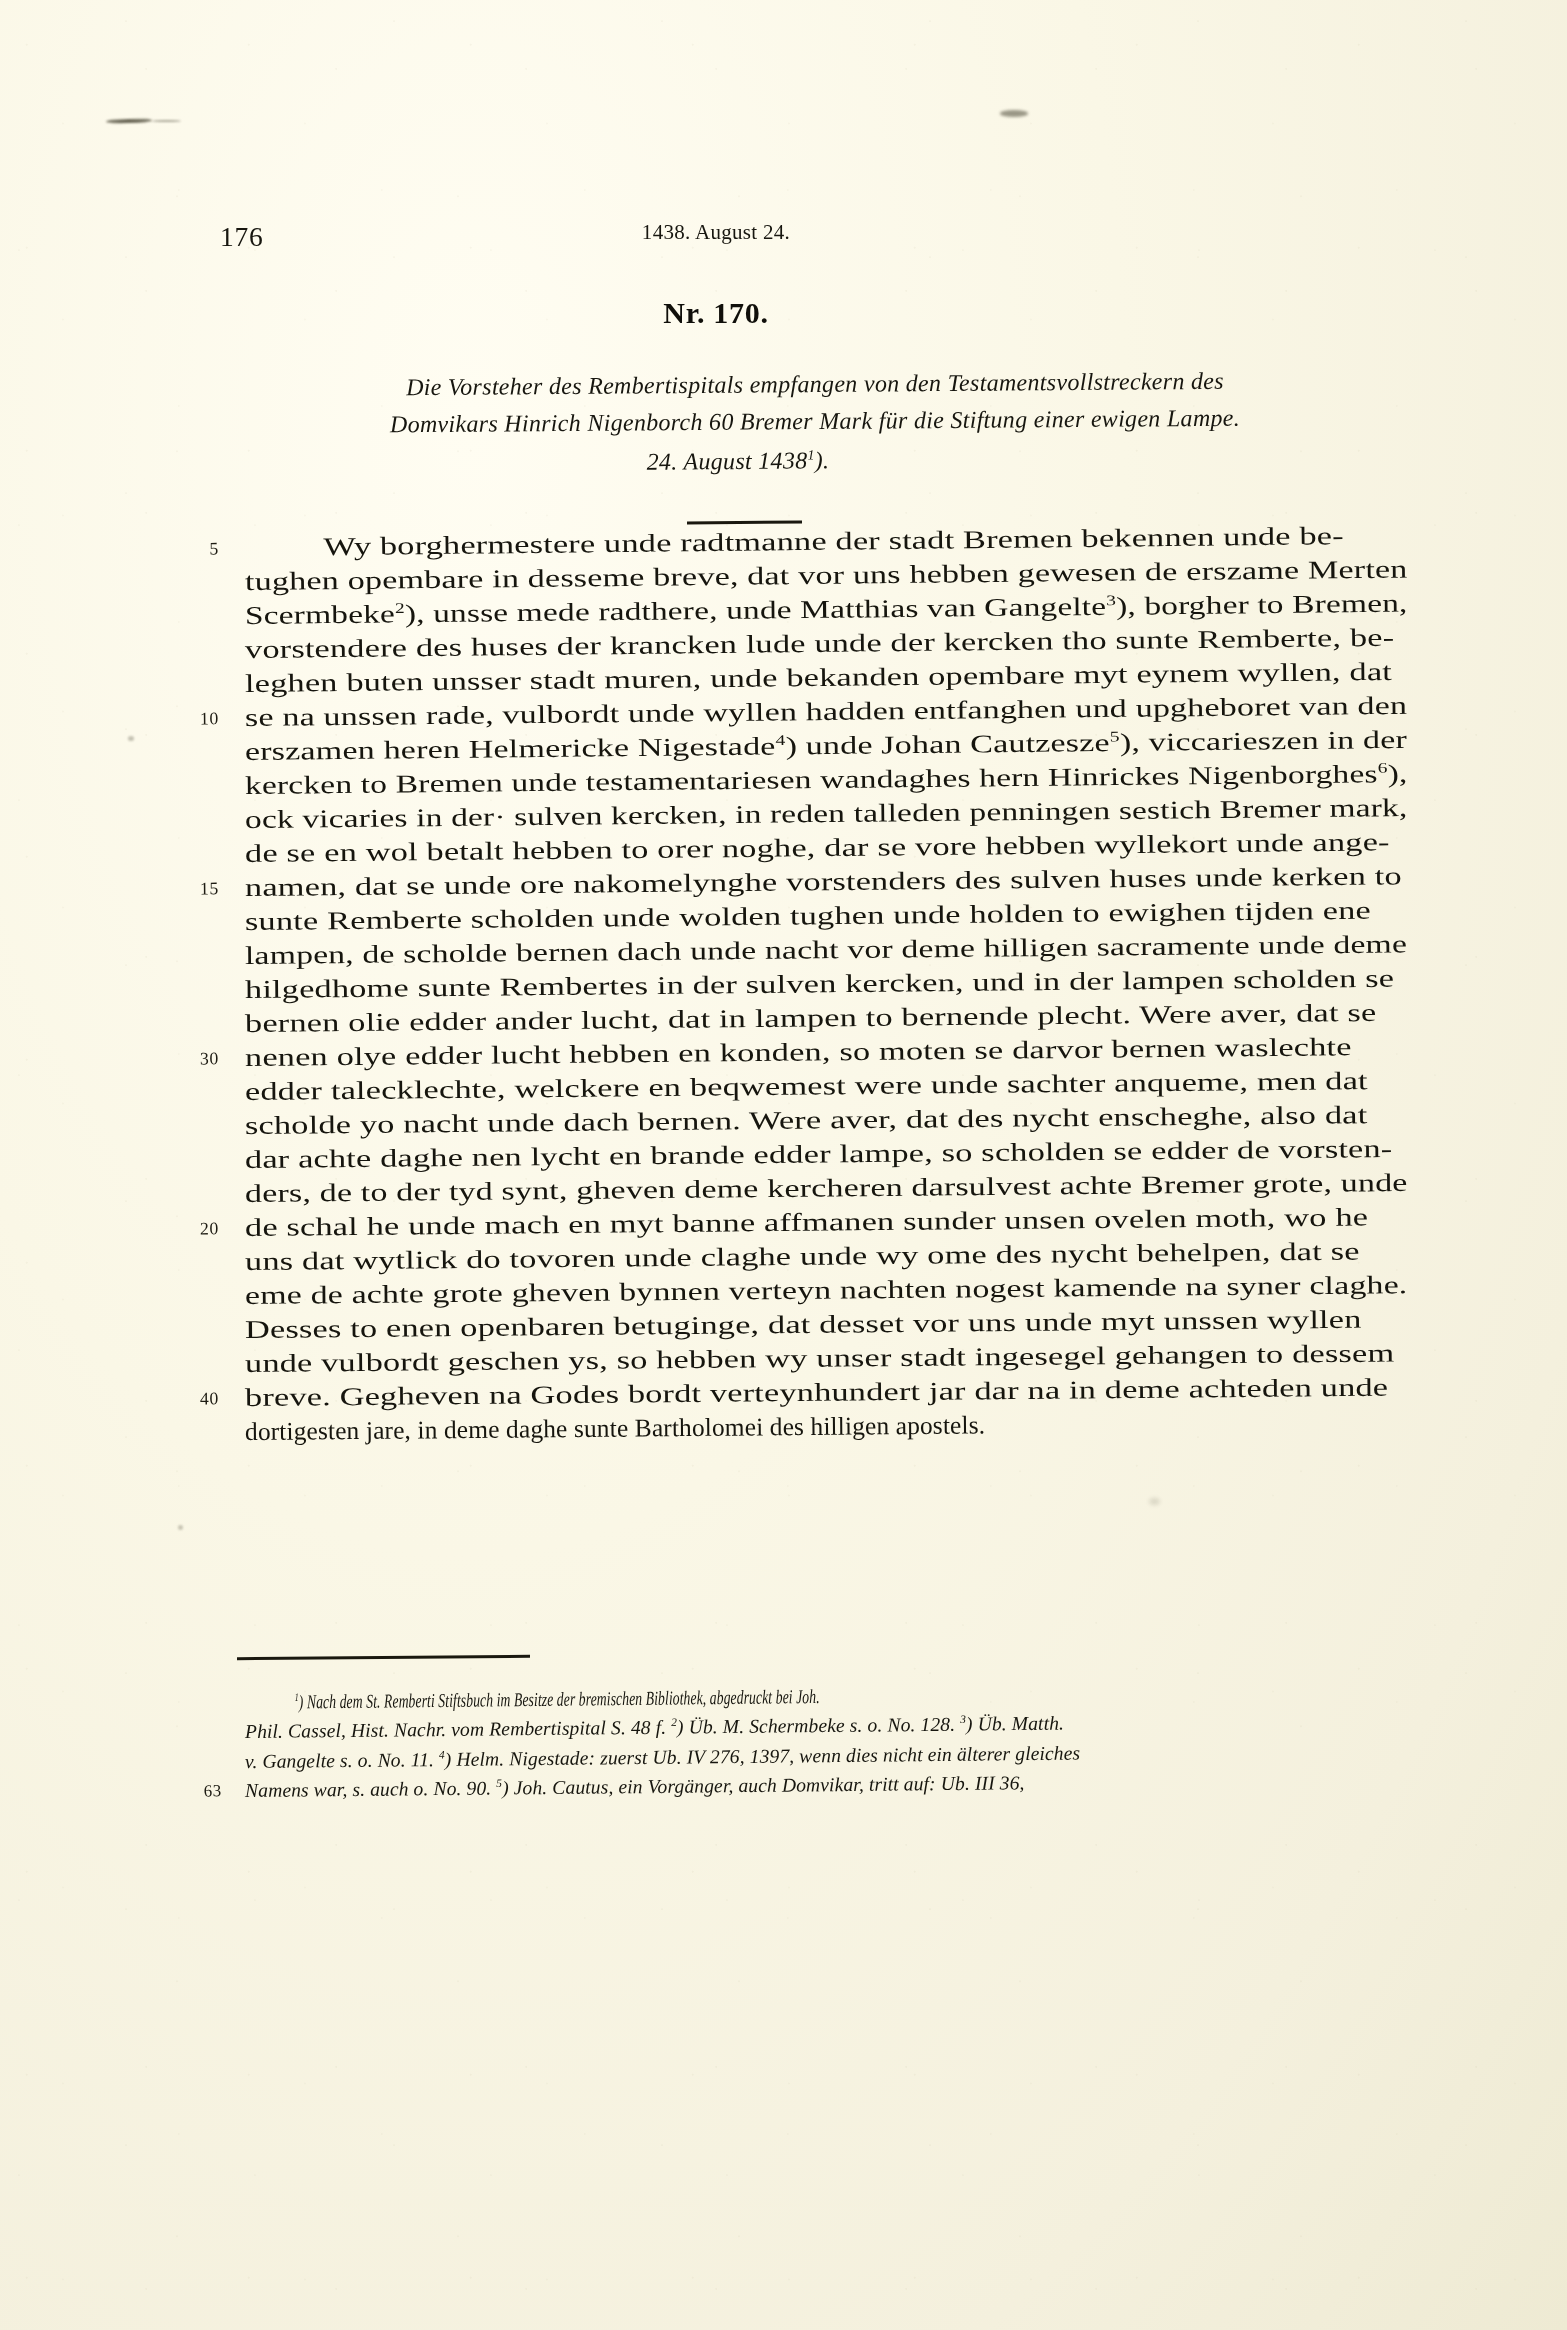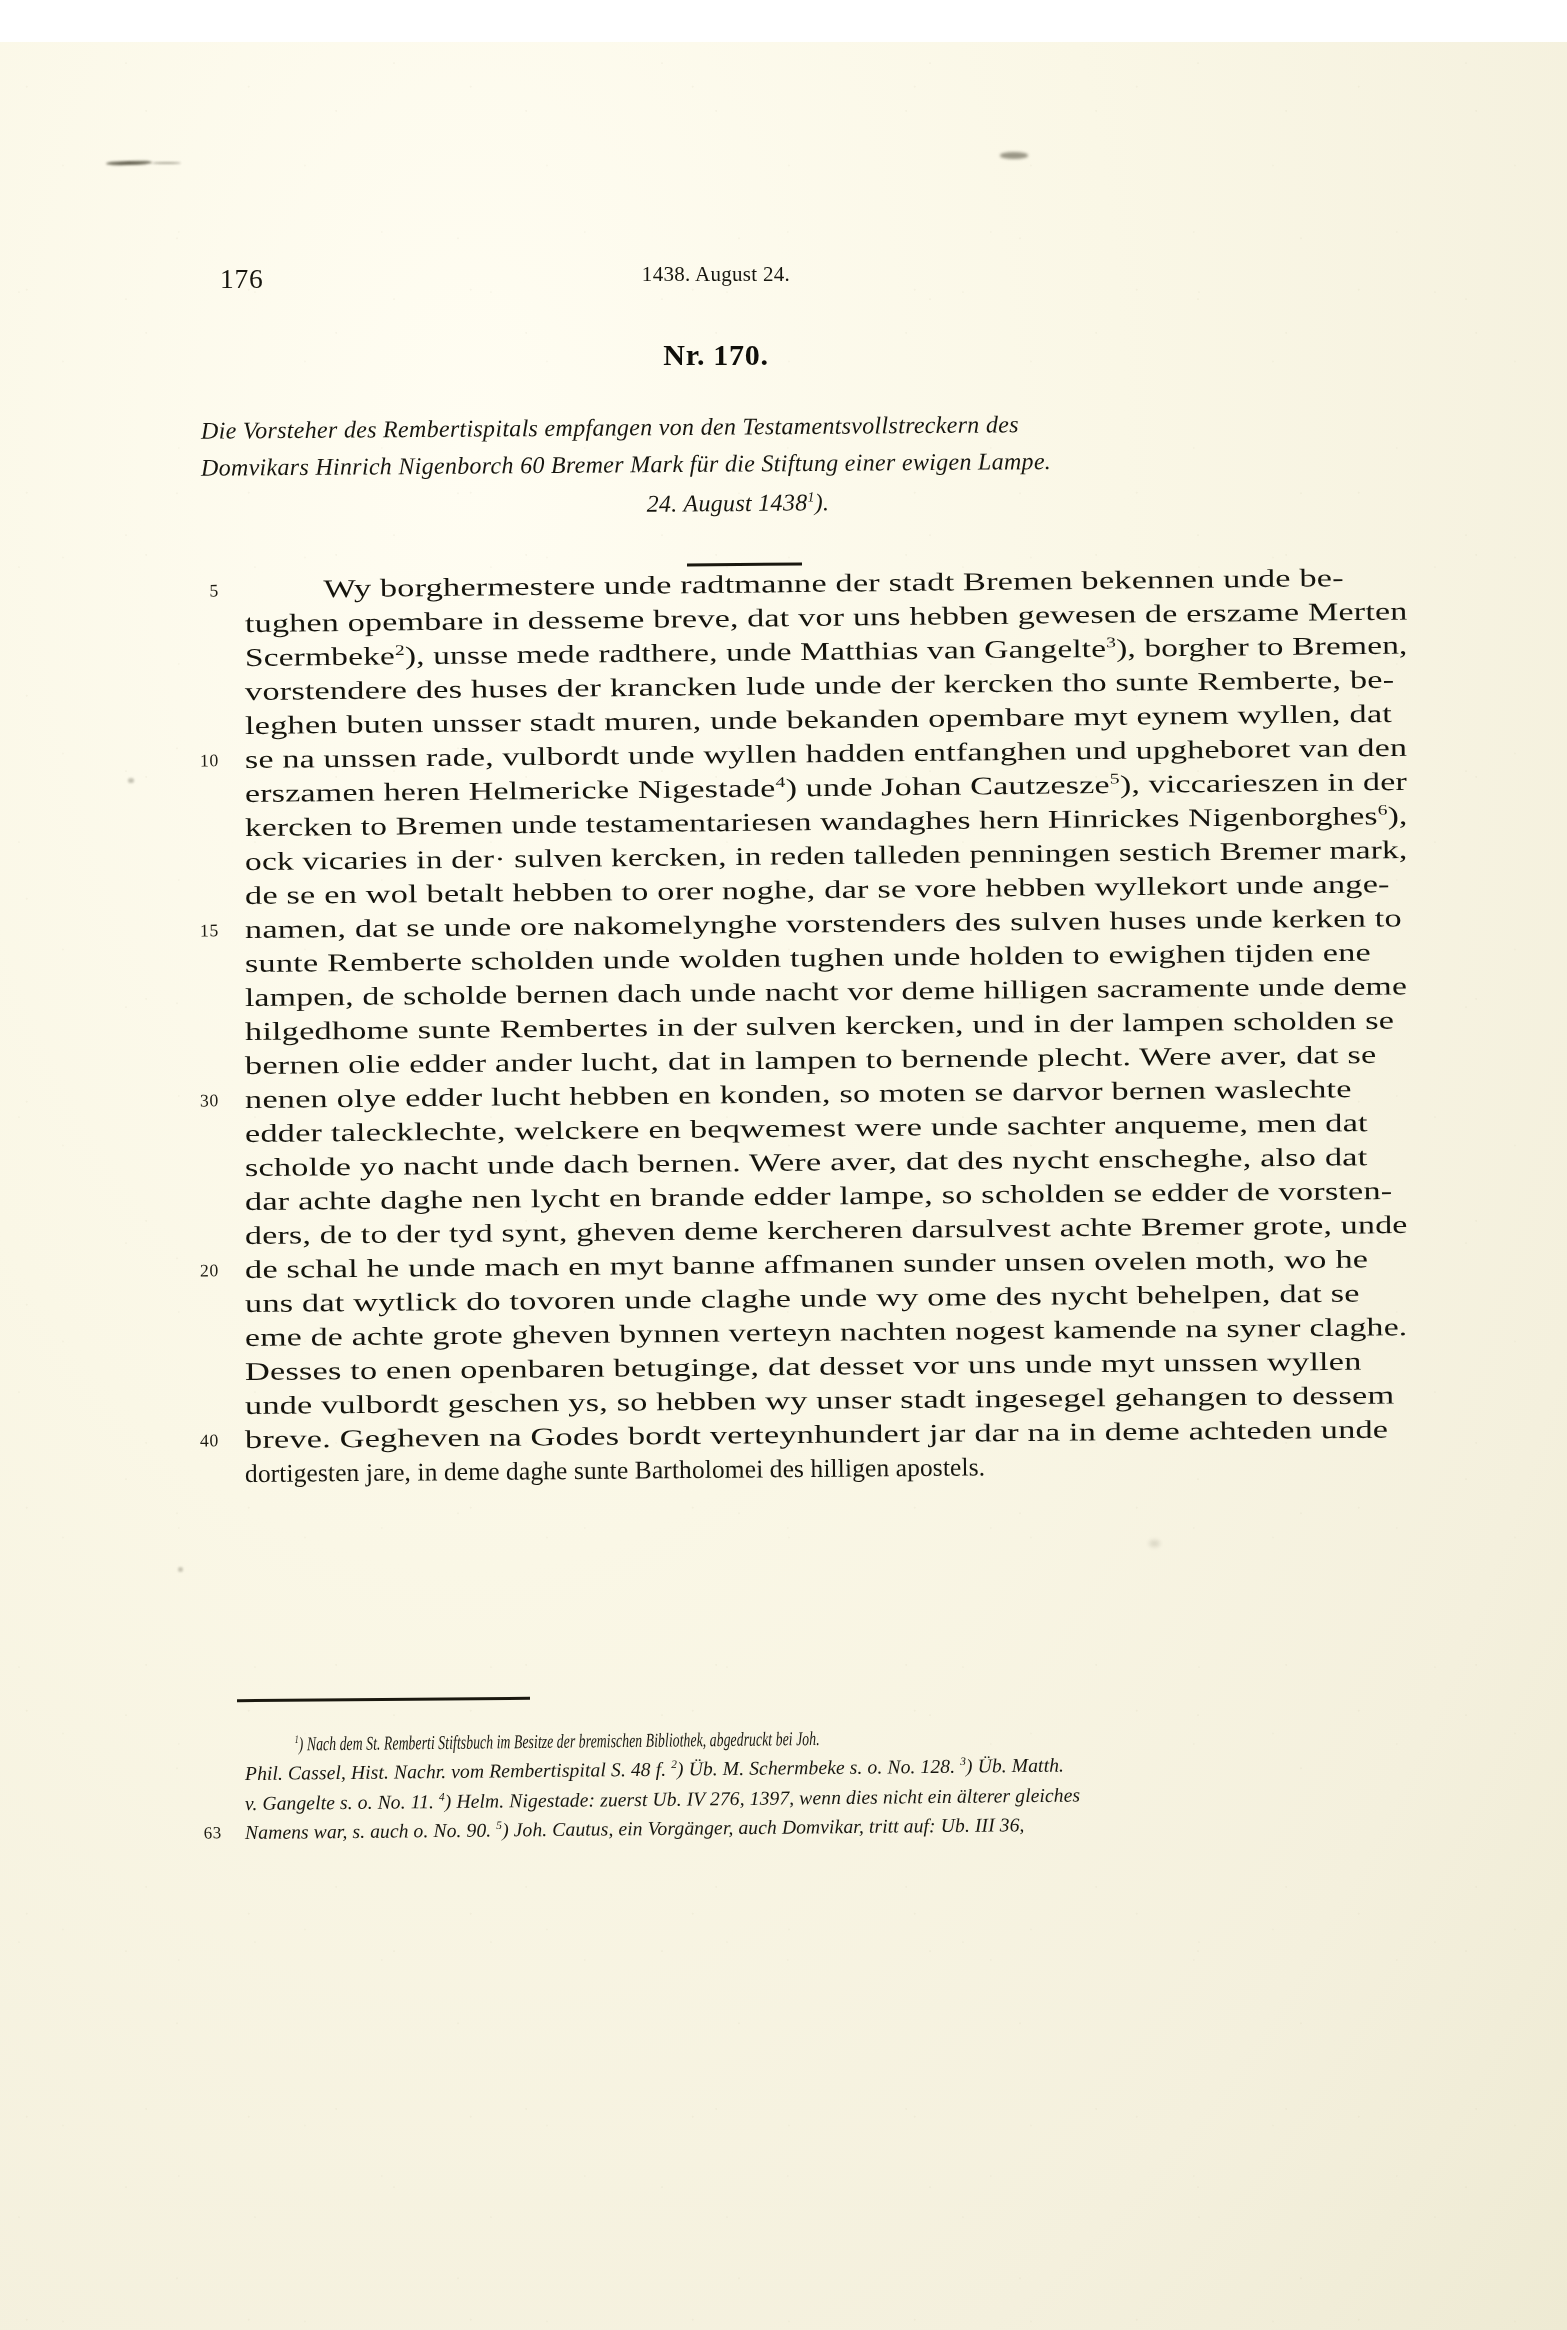--- a/index.html
+++ b/index.html
@@ -14,21 +14,20 @@
     overflow: hidden;
     font-family: "Liberation Serif", "DejaVu Serif", serif;
   }
 
   
   #page {
     position: absolute;
     inset: 0;
     background:
       radial-gradient(ellipse at 30% 18%, #fffdf2 0%, #faf7e6 42%, #f4f0dd 78%, #eeead3 100%);
-    margin-top: 42px;
   }
   #page::after {
     
     content: "";
     position: absolute;
     inset: 0;
     pointer-events: none;
     opacity: .35;
     background-image:
       radial-gradient(circle at 12% 22%, rgba(160,150,110,.22) 0 0.7px, transparent 1.3px),
@@ -82,28 +81,29 @@
     font-size: 30px;
     font-weight: bold;
     color: #100f0a;
     letter-spacing: 0.7px;
     transform: translateX(-68px);
   }
 
   
   #regest {
     position: absolute;
-    left: 201px;
+    left: 216px;
     top: 366px;
     width: 1198px;
     font-style: italic;
     font-size: 24px;
     line-height: 37px;
     color: #17160f;
     letter-spacing: 0.3px;
+    text-align: center;
   }
   #regest .reg-line { display: block; white-space: nowrap; }
   #regest .reg-line.l1 { transform: rotate(-0.45deg); }
   #regest .reg-line.l2 { transform: rotate(-0.45deg); }
   #regest-date {
     position: absolute;
     left: 216px;
     top: 448px;
     width: 1198px;
     text-align: center;

